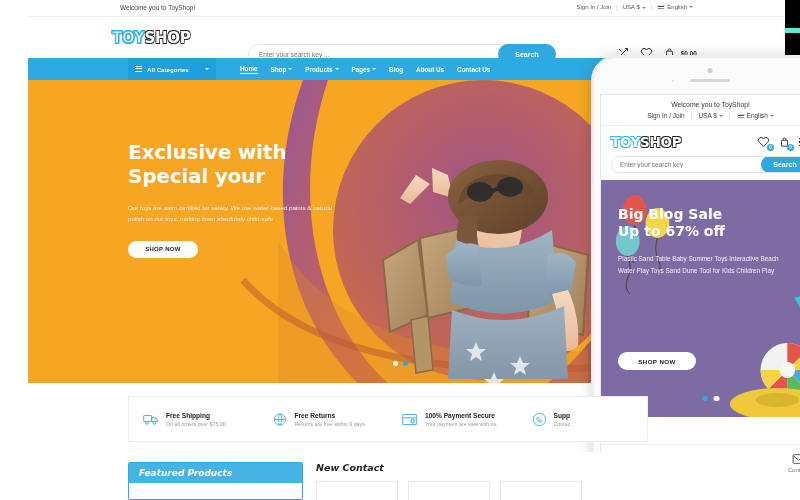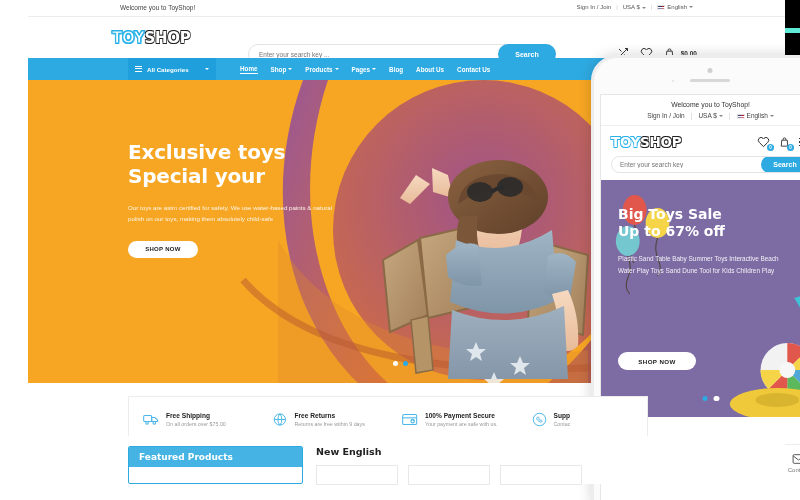--- a/index.html
+++ b/index.html
@@ -108,21 +108,21 @@
   #dfeat {
     position:absolute; left:100px; top:396px; width:520px; height:46px; background:#fff;
     border:1px solid #ececec; display:flex; align-items:center; z-index:6;
   }
   .feat { flex:1; display:flex; align-items:center; gap:7px; padding-left:14px; position:relative; }
   .feat + .feat:before { content:""; position:absolute; left:0; top:10px; bottom:10px; width:1px; background:#f0f0f0; }
   .feat .ftx b { display:block; font-size:6.6px; color:#222; font-weight:bold; }
   .feat .ftx span { display:block; font-size:5.3px; color:#999; margin-top:2px; }
 
   
-  #dbottom { position:absolute; left:0; top:436px; width:757px; height:48px; background:#fff; z-index:6; }
+  #dbottom { position:absolute; left:0; top:452px; width:757px; height:48px; background:#fff; z-index:6;font-style:italic; }
   #featBox { position:absolute; left:100px; top:10px; width:175px; height:38px;
     border:1px solid #2eaae2; border-radius:2px; overflow:hidden; background:#fff; }
   #featBox .hd { height:20px; background:#45b3e4; color:#fff; font-size:9px; font-weight:bold;
     display:flex; align-items:center; padding-left:10px; font-family:"DejaVu Sans",sans-serif; }
   #newArr { position:absolute; left:288px; top:10px; }
   #newArr .ttl { font-size:9.5px; font-weight:bold; color:#222; font-family:"DejaVu Sans",sans-serif; }
   #naCards { position:absolute; left:288px; top:29px; display:flex; gap:10px; }
   .naCard { width:82px; height:20px; border:1px solid #e8e8e8; background:#fff; }
 
   
@@ -348,21 +348,21 @@
           <g fill="#eef3f7" opacity="0.85">
             <path d="M448 262 l3 7 7 0 -6 5 2 7 -6 -4 -6 4 2 -7 -6 -5 7 0z"></path>
             <path d="M492 276 l3 7 7 0 -6 5 2 7 -6 -4 -6 4 2 -7 -6 -5 7 0z"></path>
             <path d="M466 292 l3 7 7 0 -6 5 2 7 -6 -4 -6 4 2 -7 -6 -5 7 0z"></path>
           </g>
         </g>
       </svg>
 
       <div id="heroText">
         <h1>
-          <span>Exclusive toys</span><br>
+          <span>Exclusive with</span><br>
           <span>Special your</span>
         </h1>
         <p>Our toys are astm certified for safety. We use water-based paints &amp; natural polish on our toys, making them absolutely child-safe</p>
         <button id="heroBtn">SHOP NOW</button>
       </div>
 
       <div id="heroDots">
         <span class="hdot"></span>
         <span class="hdot on"></span>
       </div>
@@ -413,21 +413,21 @@
           <span>Contac</span>
         </div>
       </div>
     </div>
 
     <div id="dbottom">
       <div id="featBox">
         <div class="hd">Featured Products</div>
       </div>
       <div id="newArr">
-        <div class="ttl">New English</div>
+        <div class="ttl">New Contact</div>
       </div>
       <div id="naCards">
         <div class="naCard"></div>
         <div class="naCard"></div>
         <div class="naCard"></div>
       </div>
     </div>
   </div>
 
   <div id="phone">
@@ -503,21 +503,21 @@
           </g>
 
           <ellipse cx="178" cy="224" rx="48" ry="16" fill="#f0c93a"></ellipse>
           <ellipse cx="178" cy="220" rx="22" ry="7" fill="#d9b42f"></ellipse>
 
           <path d="M195 118 q 24 36 12 78 l 14 0 l 0 -86 Z" fill="#3fc3d8"></path>
         </svg>
 
         <div id="mHeroTxt">
           <h2>
-            <span>Big Toys Sale</span><br>
+            <span>Big Blog Sale</span><br>
             <span>Up to 67% off</span>
           </h2>
           <p>Plastic Sand Table Baby Summer Toys Interactive Beach Water Play Toys Sand Dune Tool for Kids Children Play</p>
         </div>
         <button id="mHeroBtn">SHOP NOW</button>
         <div id="mDots">
           <span class="mdot on"></span>
           <span class="mdot"></span>
         </div>
       </div>

